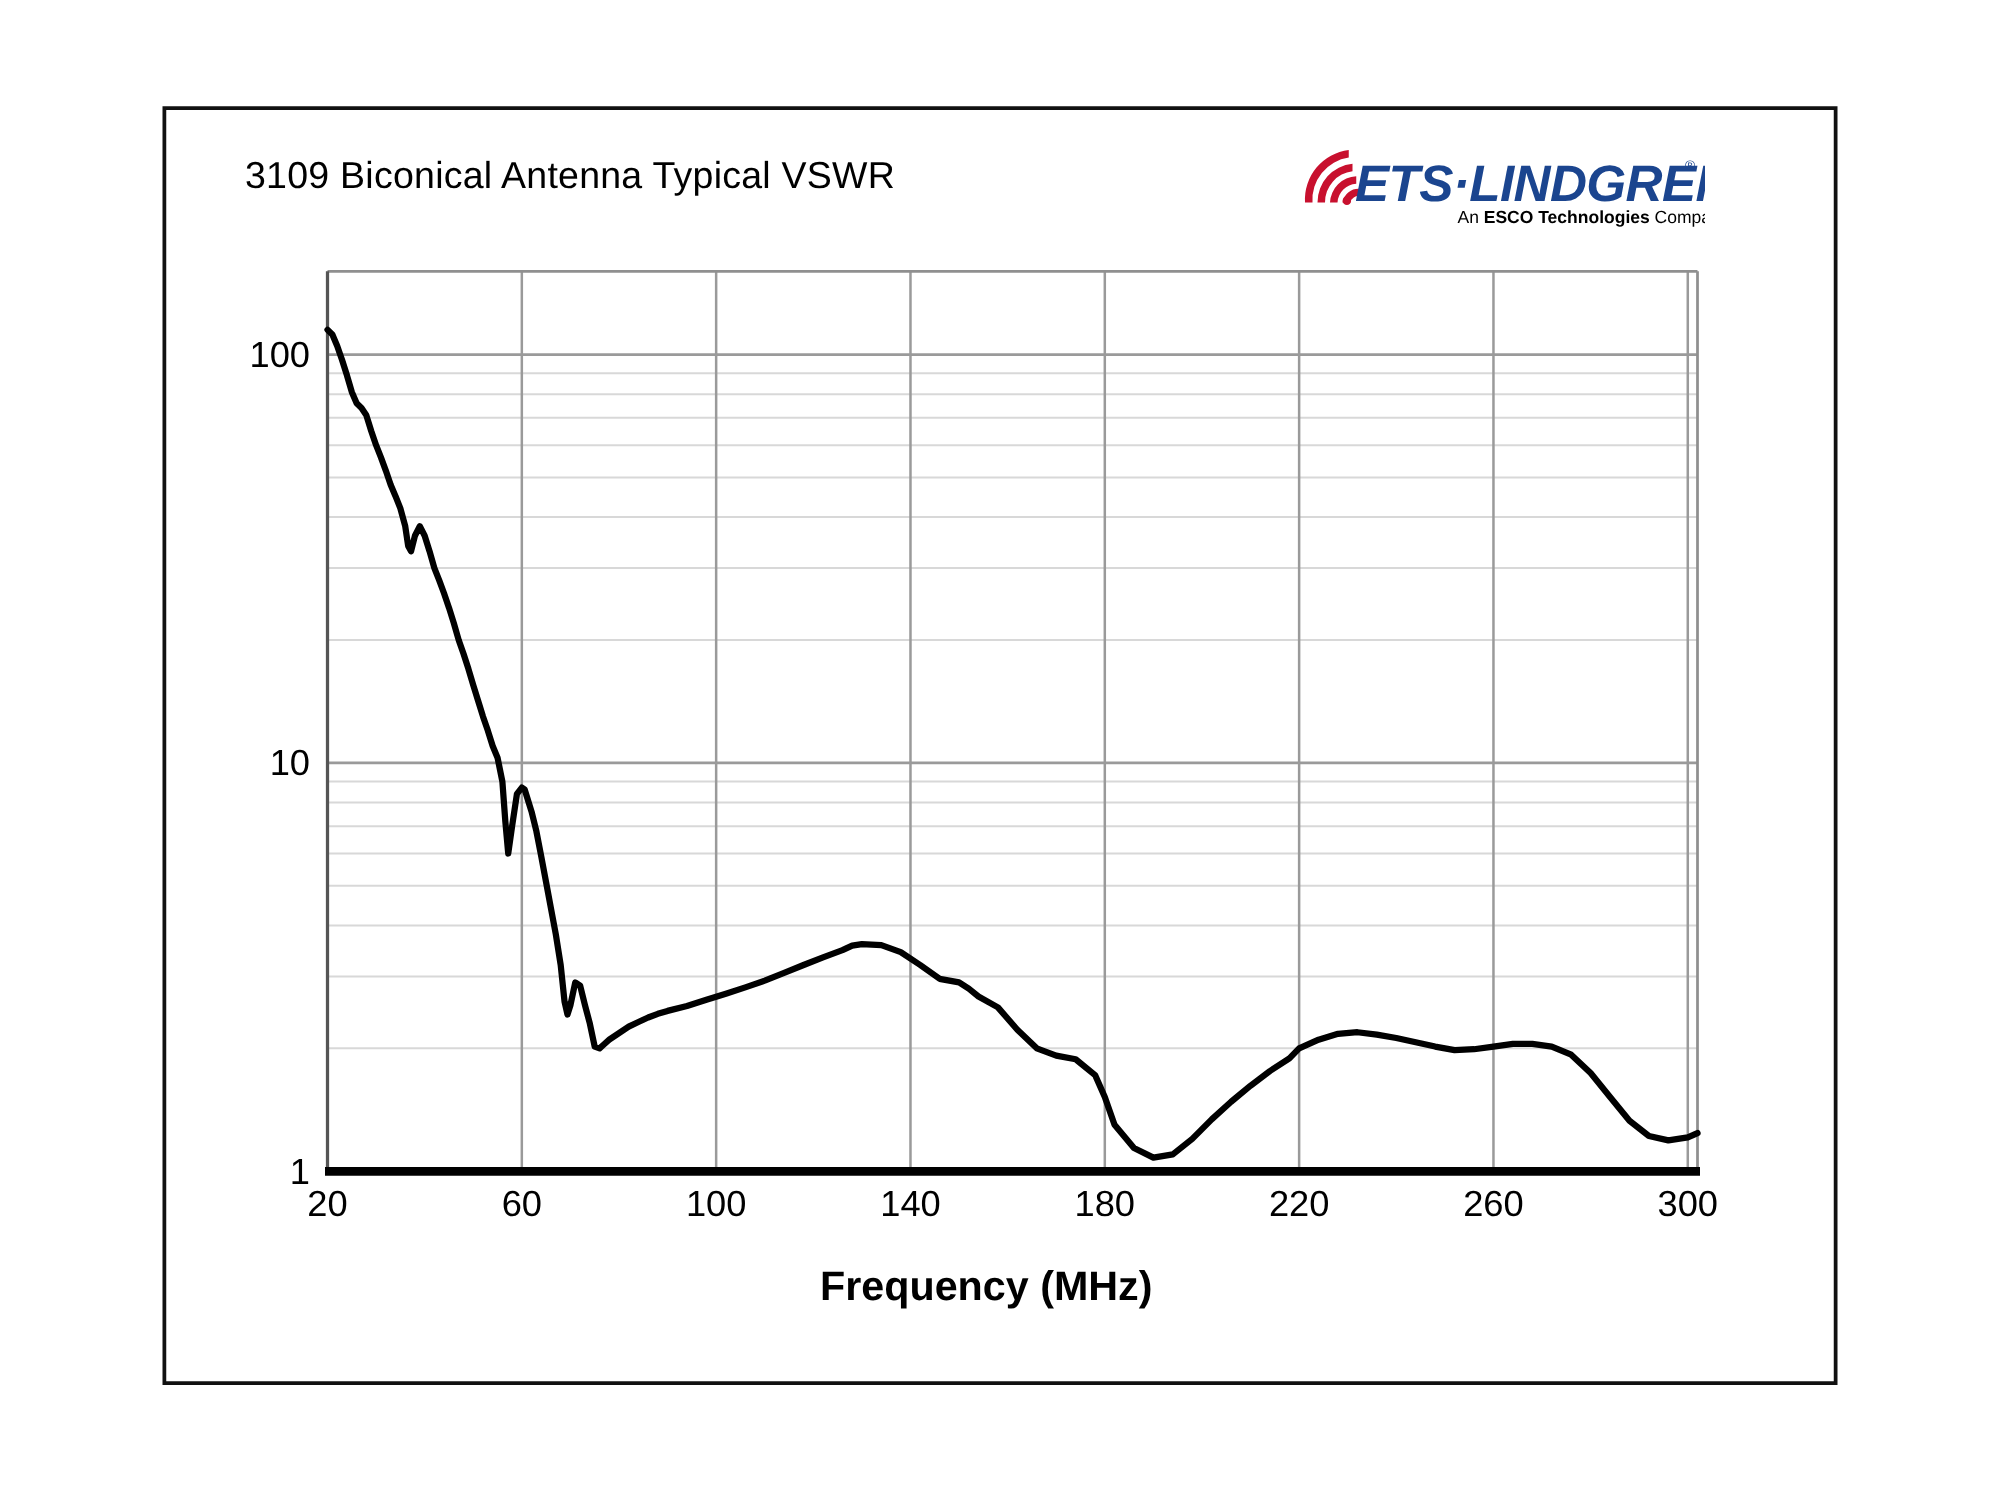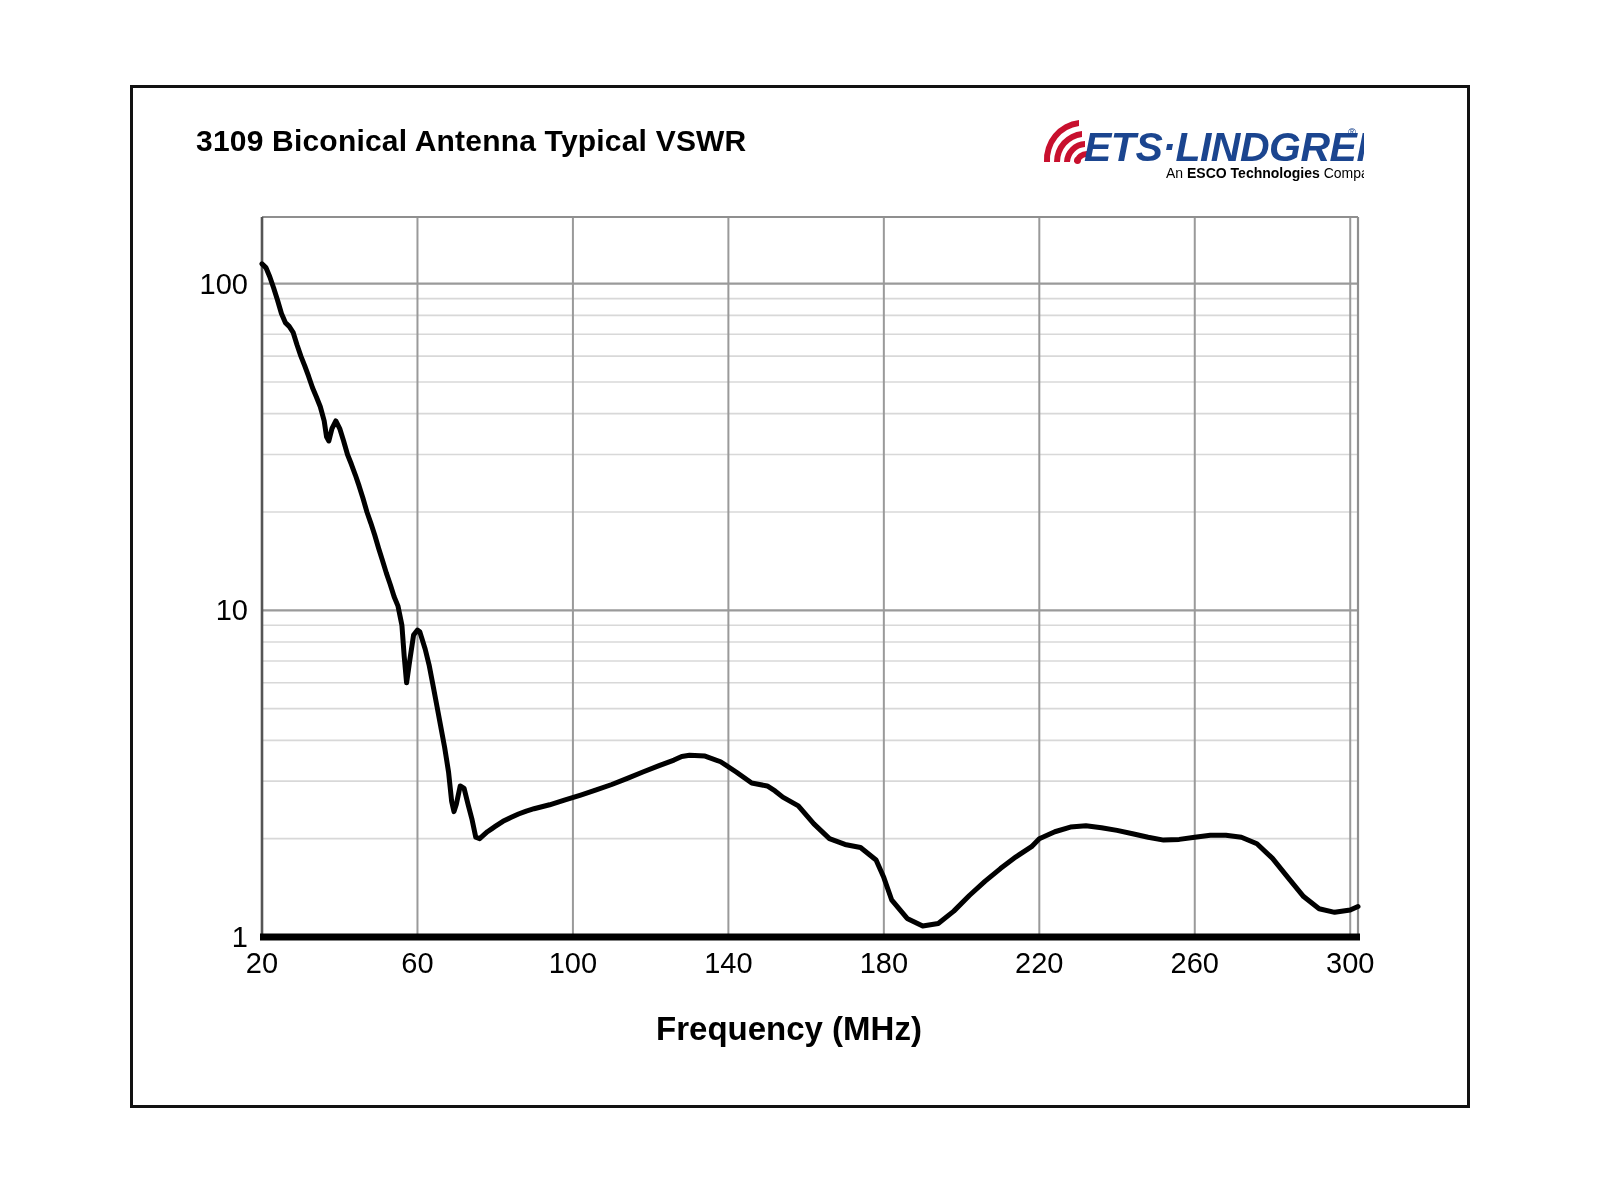--- a/index.html
+++ b/index.html
@@ -28,21 +28,21 @@
     height: 1023px;
     border: 3px solid #111111;
     box-sizing: border-box;
     background: #ffffff;
   }
   #chart-title {
     position: absolute;
     left: 196px;
     top: 124px;
     font-size: 30px;
-    font-weight: bold;
+    font-weight: normal;
     color: #000000;
     letter-spacing: 0.2px;
     white-space: nowrap;
   }
   
   #logo {
     position: absolute;
     left: 1032px;
     top: 112px;
     width: 332px;

